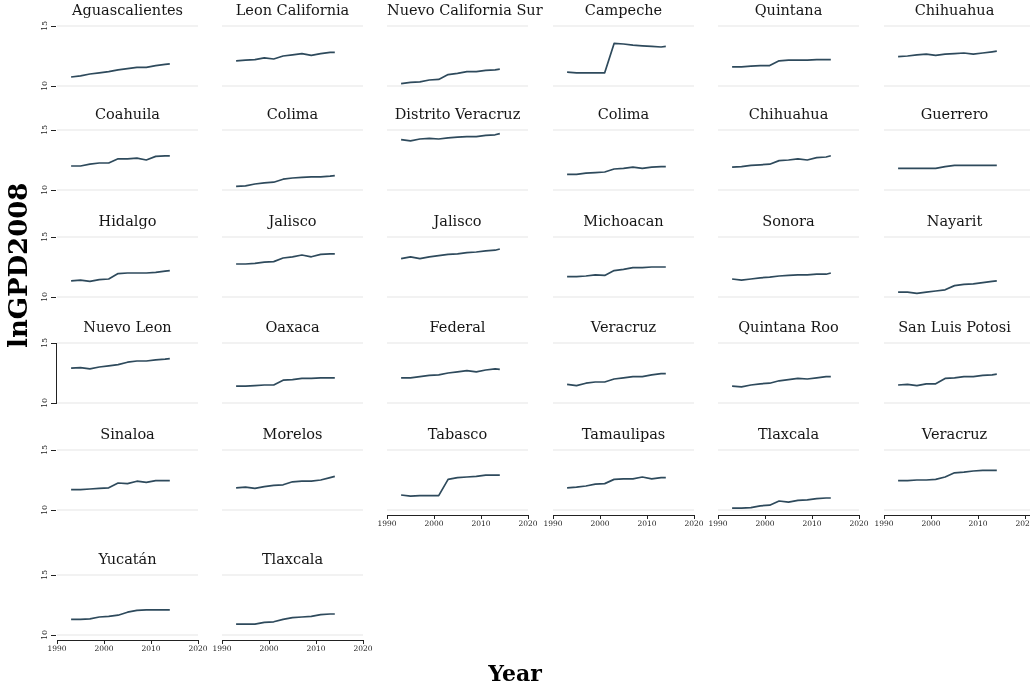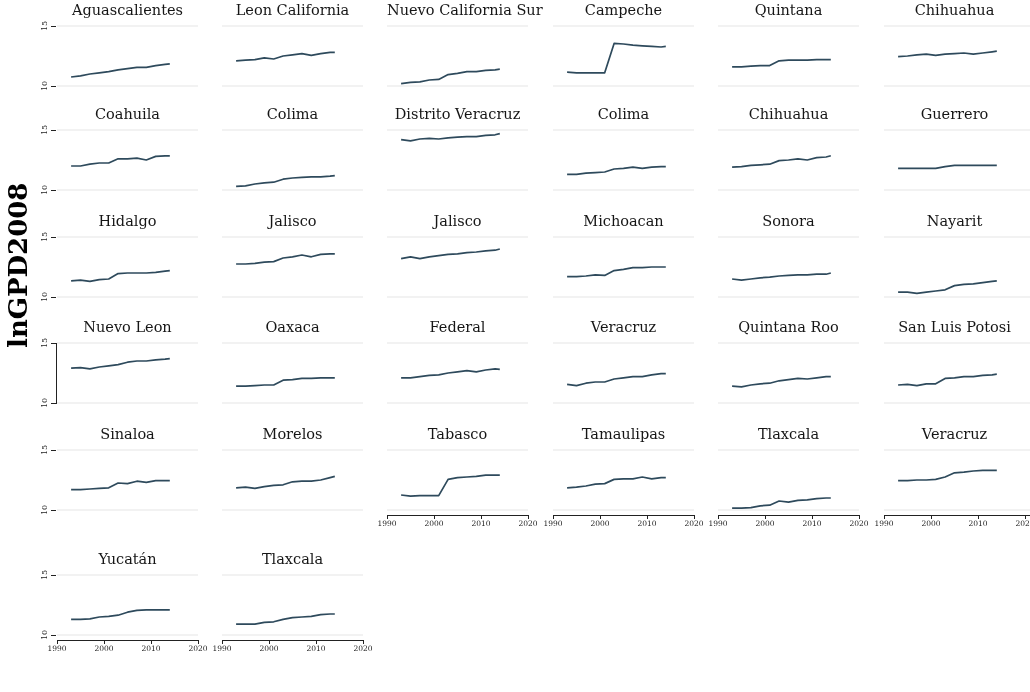--- a/index.html
+++ b/index.html
@@ -437,13 +437,14 @@
           <div class="xtick-label" style="left: -13px;">1990</div>
           <div class="xtick" style="left: 47px;"></div>
           <div class="xtick-label" style="left: 34px;">2000</div>
           <div class="xtick" style="left: 94px;"></div>
           <div class="xtick-label" style="left: 81px;">2010</div>
           <div class="xtick" style="left: 141px;"></div>
           <div class="xtick-label" style="left: 128px;">2020</div>
         </div>
       </div>
     </div>
+  <div class="axis-title-x">Year</div>
 </div>
 
 </body></html>

